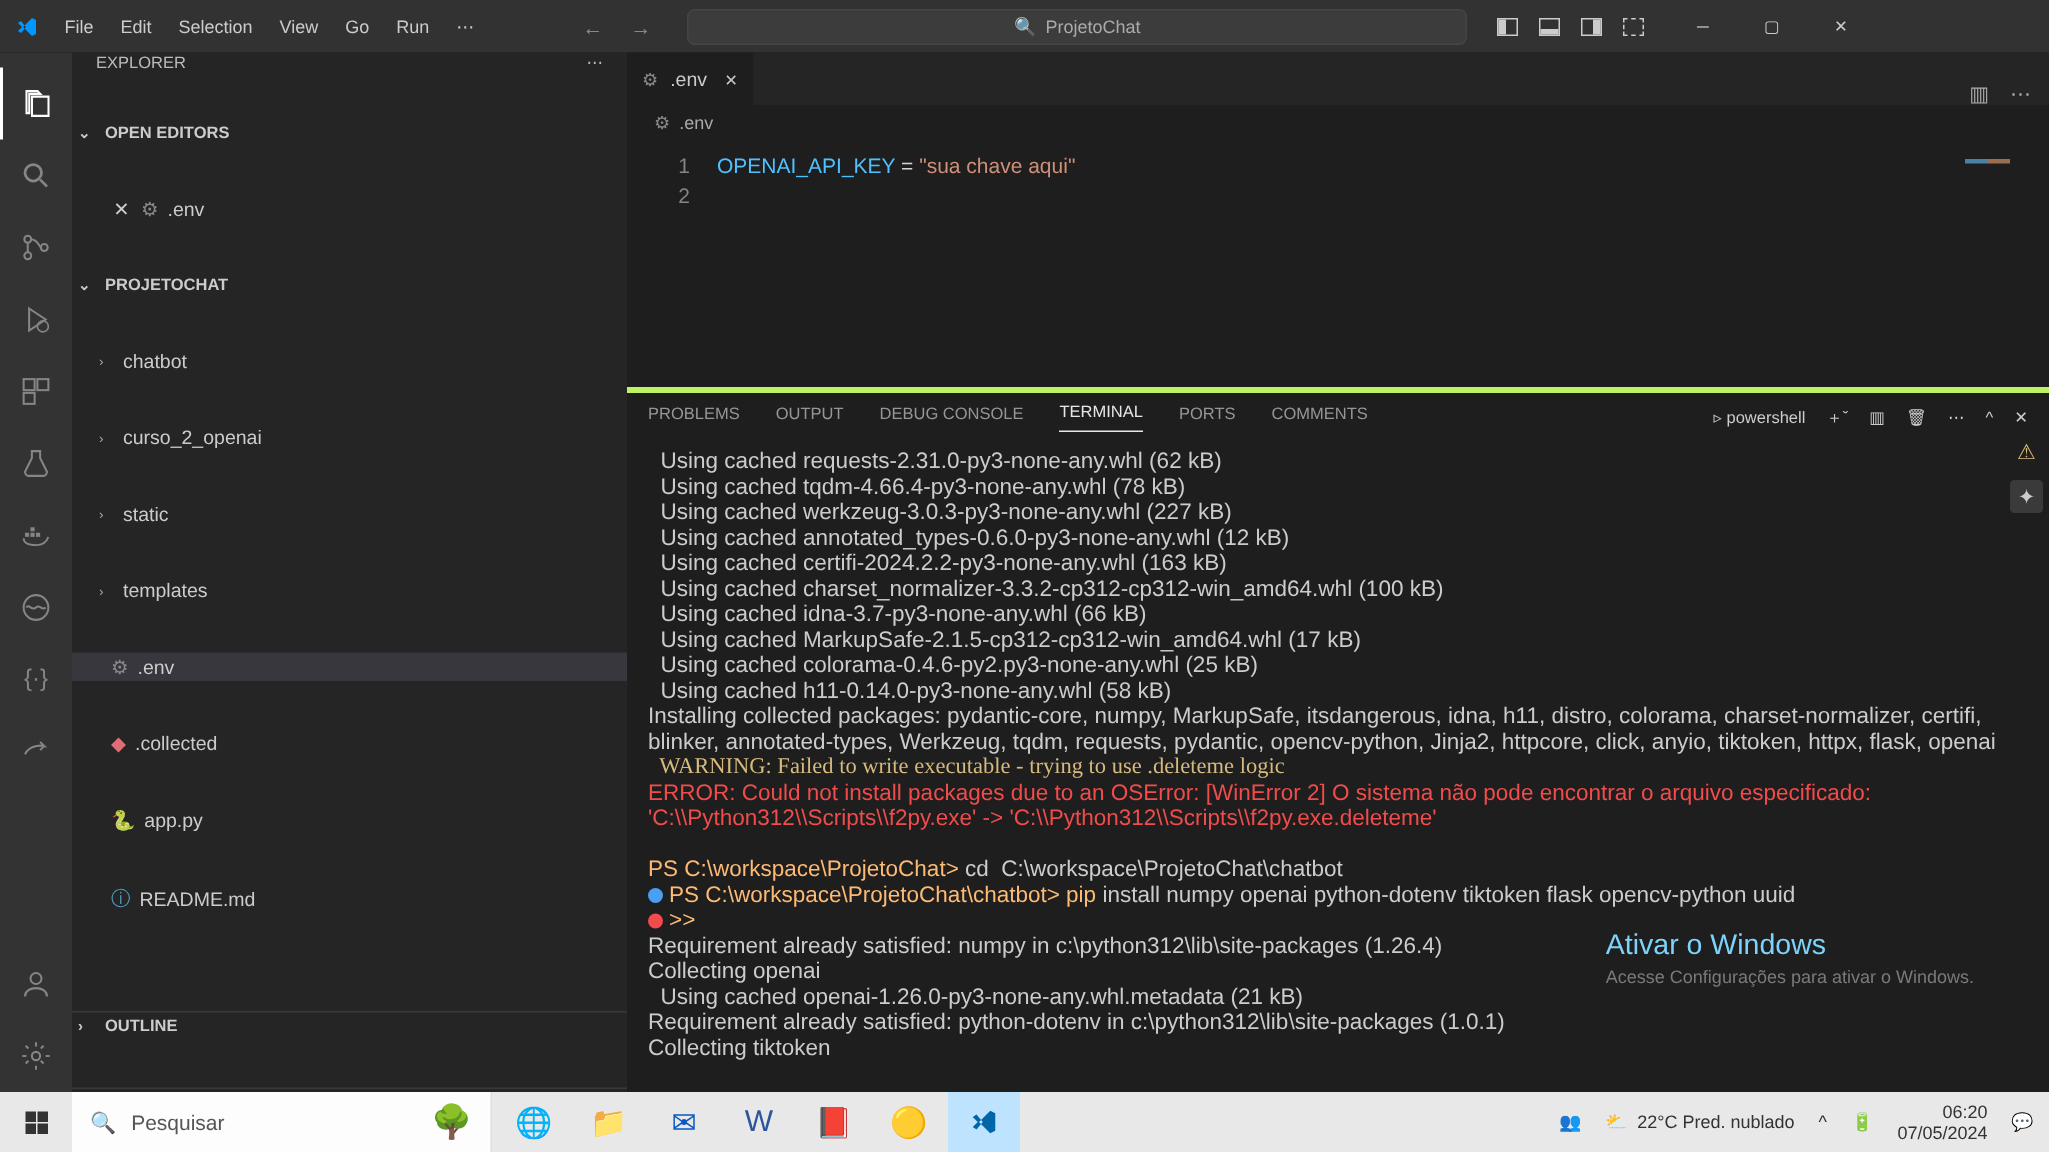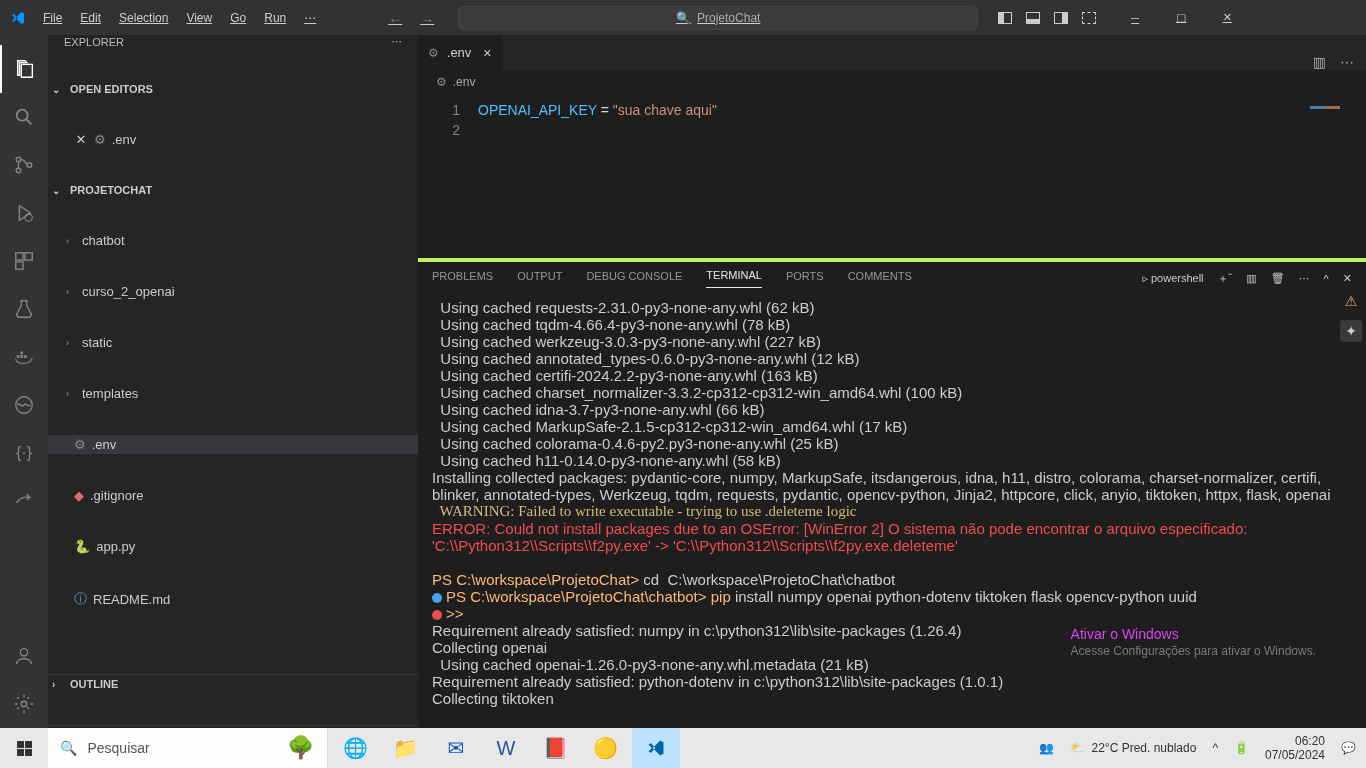--- a/index.html
+++ b/index.html
@@ -1,17 +1,17 @@
 <!DOCTYPE html>
 <html><head>
 <meta charset="utf-8">
 <style>
 * { margin: 0; padding: 0; box-sizing: border-box; font-family: "Segoe UI", sans-serif; }
 body { background: #1e1e1e; color: #cccccc; width: 1366px; height: 768px; overflow: hidden; display: flex; flex-direction: column; }
-.title-bar { height: 35px; background: #323233; display: flex; align-items: center; font-size: 12px; color: #cccccc; text-decoration: underline; }
+.title-bar { height: 35px; background: #323233; display: flex; align-items: center; font-size: 12px; color: #cccccc; }
 .vscode-logo { width: 35px; display:flex; align-items:center; justify-content:center;}
 .vscode-logo svg{width:16px;height:16px;fill:#0098ff;}
 .menu-items { display: flex; gap: 2px; }
 .menu-item { padding: 4px 8px; cursor: pointer; border-radius:3px;}
 .menu-dots{padding:4px 8px;cursor:pointer;}
 .nav-arrows{display:flex;gap:10px;margin-left:60px;}
 .nav-arrow{color:#888;cursor:pointer;padding:4px;font-size:14px;}
 .search-box{flex:1;max-width:520px;margin:0 20px;background:#3c3c3c;border:1px solid #454545;border-radius:5px;height:24px;display:flex;align-items:center;justify-content:center;gap:6px;color:#aaa;font-size:12px;}
 .title-right{display:flex;gap:16px;align-items:center;margin-right:8px;}
 .layout-icons{display:flex;gap:14px;}
@@ -53,21 +53,21 @@
 .term-tab{cursor:pointer;padding-bottom:6px;}
 .term-tab.active{color:#e7e7e7;border-bottom:1px solid #e7e7e7;}
 .term-right{margin-left:auto;display:flex;align-items:center;gap:14px;color:#ccc;}
 .term-body{flex:1;padding:4px 14px;font-family:Consolas,monospace;font-size:15px;line-height:17px;color:#cccccc;overflow:hidden;white-space:pre-wrap;}
 .term-warn{color:#d7ba7d;font-family:Liberation Serif, serif;}
 .term-err{color:#f14c4c;}
 .term-yellow{color:#fdba74;}
 .circ-red{display:inline-block;width:10px;height:10px;border-radius:50%;background:#f14c4c;margin-right:4px;vertical-align:middle;}
 .circ-blue{display:inline-block;width:10px;height:10px;border-radius:50%;background:#4a9ff5;margin-right:4px;vertical-align:middle;}
 .watermark{position:fixed;right:50px;bottom:110px;color:#7a7a7a;font-size:12px;text-align:left;pointer-events:none;}
-.watermark h3{font-size:14px;color:#d946ef;font-weight:normal;margin-bottom:2px;}
+.watermark h3{font-size:19px;color:#7dd3fc;font-weight:normal;margin-bottom:2px;}
 .taskbar{height:40px;background:#e8e8e8;display:flex;align-items:center;}
 .start-btn{width:48px;height:40px;display:flex;align-items:center;justify-content:center;cursor:pointer;}
 .win-logo{display:grid;grid-template-columns:7px 7px;grid-template-rows:7px 7px;gap:1px;}
 .win-logo span{background:#333;}
 .tb-search{width:280px;height:40px;background:#fdfdfd;display:flex;align-items:center;padding:0 12px;gap:10px;font-size:14px;color:#555;border-right:1px solid #ddd;cursor:text;}
 .tb-apps{display:flex;gap:2px;padding:0 4px;}
 .tb-app{width:48px;height:40px;display:flex;align-items:center;justify-content:center;cursor:pointer;font-size:20px;}
 .tb-right{margin-left:auto;display:flex;align-items:center;gap:16px;padding-right:10px;font-size:12px;color:#333;}
 .weather{display:flex;align-items:center;gap:6px;}
 .clock{text-align:right;line-height:14px;}
@@ -225,21 +225,21 @@
     <div class="tree-item">
         <span class="chev">›</span>
         <span>templates</span>
       </div>
     <div class="tree-item active file-item">
         <span class="gear-png">⚙</span>
         <span>.env</span>
       </div>
     <div class="tree-item file-item">
         <span style="color:#e06c75">◆</span>
-        <span>.gitignore</span>
+        <span>.collected</span>
       </div>
     <div class="tree-item file-item">
         <span style="color:#4b8bbe">🐍</span>
         <span>app.py</span>
       </div>
     <div class="tree-item file-item">
         <span style="color:#519aba">ⓘ</span>
         <span>README.md</span>
       </div>
     <div style="flex:1"></div>

